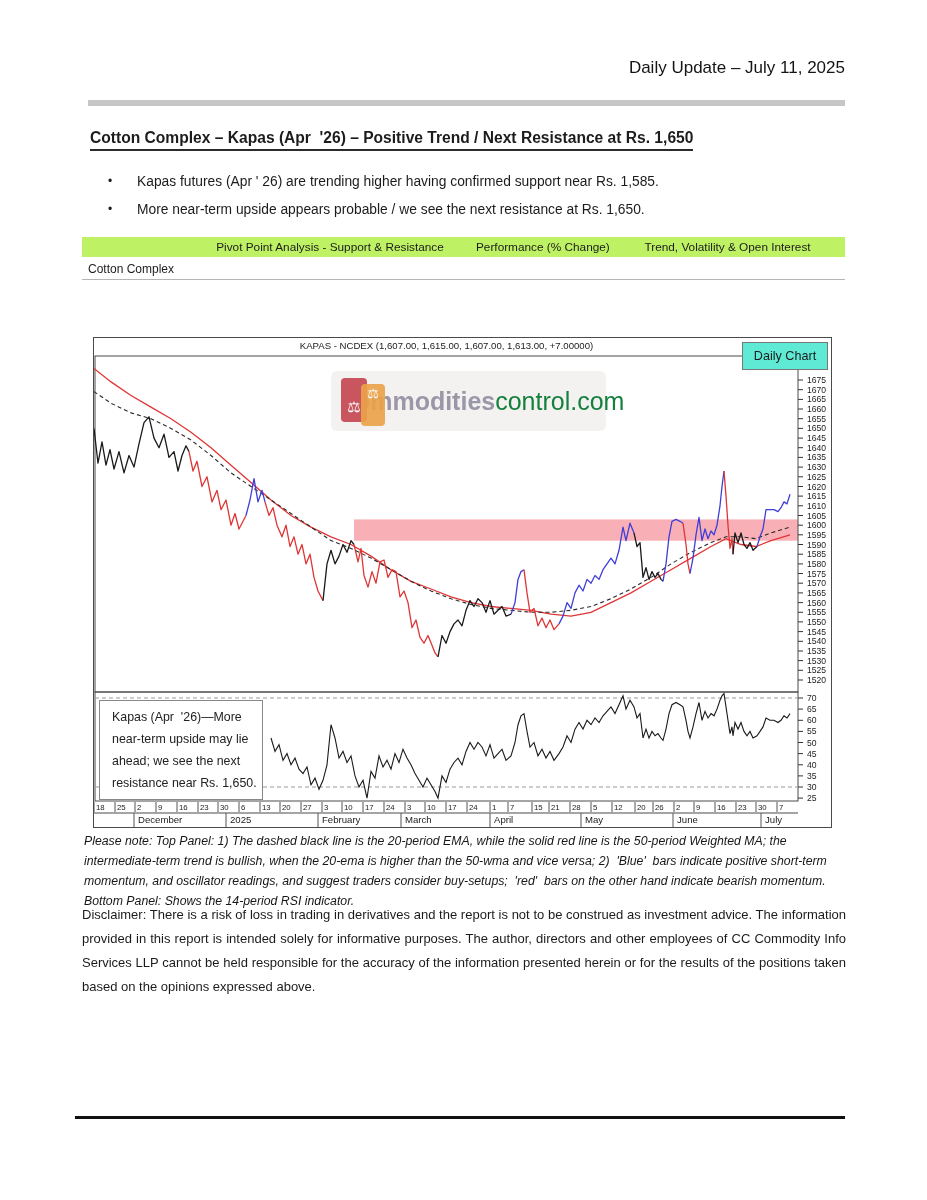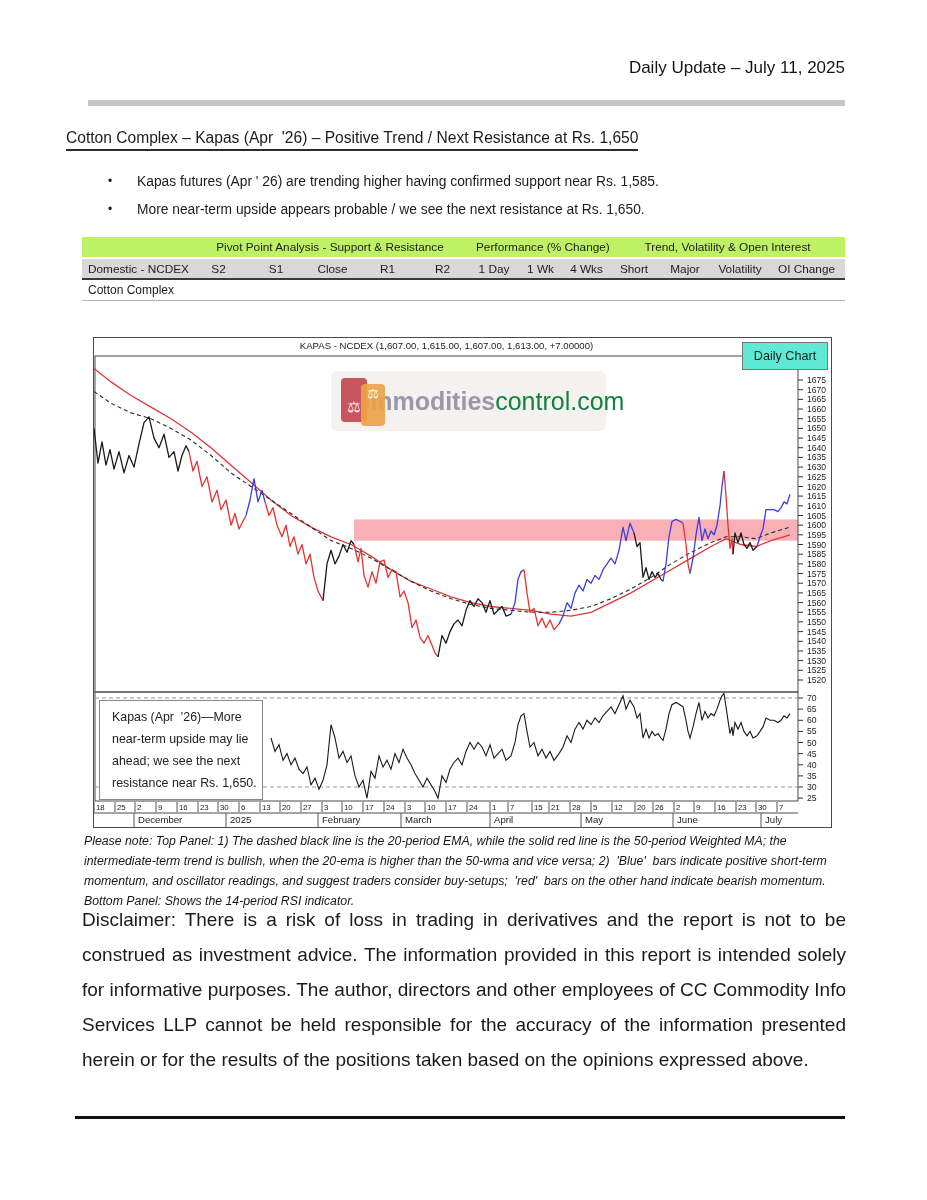--- a/index.html
+++ b/index.html
@@ -3,21 +3,21 @@
 <meta charset="utf-8">
 <style>
   * { margin:0; padding:0; box-sizing:border-box; }
   body { background:#fff; font-family:"Liberation Sans", sans-serif; color:#1c1c1c; }
   .page { position:relative; width:927px; height:1200px; background:#fff; overflow:hidden; }
 
   .doc-header { position:absolute; top:58px; left:82px; width:763px; text-align:right;
     font-size:17px; color:#141414; }
   .gray-rule { position:absolute; top:100px; left:88px; width:757px; height:6px; background:#c6c6c6; }
 
-  .headline { position:absolute; top:129px; left:66px; font-size:15.6px; font-weight:normal; }
+  .headline { position:absolute; top:129px; left:90px; font-size:15.6px; font-weight:bold; }
   .headline span { border-bottom:2px solid #2b2b2b; padding-bottom:3px; }
 
   .bullet { position:absolute; left:108px; width:720px; font-size:13.8px; display:flex; }
   .bullet .dot { width:29px; font-size:12px; }
   .b1 { top:174px; } .b2 { top:202px; }
 
   
   .pivot-table { position:absolute; top:237px; left:82px; width:763px; border-collapse:collapse;
     font-size:11.8px; table-layout:fixed; }
   .pivot-table td, .pivot-table th { padding:0 6px; height:21px; font-weight:normal; overflow:hidden; white-space:nowrap; }
@@ -43,21 +43,21 @@
   .wm-sq2 { position:absolute; left:20px; top:8px; width:24px; height:42px; background:#eca348;
     border-radius:4px; color:#fff; font-size:13px; text-align:center; line-height:20px; opacity:.9; }
   .wm-text { font-size:25px; font-weight:bold; color:#9a97a8; letter-spacing:0; }
   .wm-text b { color:#15803d; font-weight:normal; }
   .chart-svg { position:absolute; inset:0; z-index:2; }
   .annot-box { position:absolute; left:5px; top:362px; width:164px; height:100px; border:1px solid #888;
     background:#fff; z-index:5; padding:6px 4px 4px 12px; font-size:12.4px; line-height:1.77; color:#222; }
 
   .notes { position:absolute; top:832px; left:84px; width:760px; font-size:12.3px; font-style:italic;
     text-align:left; line-height:1.62; color:#171717; }
-  .disclaimer { position:absolute; top:903px; left:82px; width:764px; font-size:19px;
+  .disclaimer { position:absolute; top:903px; left:82px; width:764px; font-size:13px;
     line-height:1.84; text-align:justify; color:#1b1b1b; }
   .bottom-rule { position:absolute; top:1116px; left:75px; width:770px; height:3px; background:#111; }
 
   text.axt { font-size:8.6px; fill:#222; font-family:"Liberation Sans",sans-serif; }
   text.dayt { font-size:7.8px; fill:#222; font-family:"Liberation Sans",sans-serif; }
   text.mont { font-size:9.6px; fill:#222; font-family:"Liberation Sans",sans-serif; }
 </style>
 </head>
 <body>
 
@@ -94,35 +94,20 @@
         <col style="width:54px">
         <col style="width:56px">
         <col style="width:77px">
     </colgroup>
     <tbody>
         <tr class="grp-row">
       <th></th>
       <th colspan="5">Pivot Point Analysis - Support &amp; Resistance</th>
       <th colspan="3">Performance (% Change)</th>
       <th colspan="4">Trend, Volatility &amp; Open Interest</th>
-    </tr>
-    <tr class="col-row">
-      <th class="lft">Domestic - NCDEX</th>
-      <th>S2</th>
-      <th>S1</th>
-      <th>Close</th>
-      <th>R1</th>
-      <th>R2</th>
-      <th>1 Day</th>
-      <th>1 Wk</th>
-      <th>4 Wks</th>
-      <th>Short</th>
-      <th>Major</th>
-      <th>Volatility</th>
-      <th>OI Change</th>
     </tr>
     <tr class="sec-row">
       <td colspan="13">Cotton Complex</td>
     </tr>
   </tbody>
     </table>
 
   <div class="chart-box">
     <div class="chart-title">KAPAS - NCDEX (1,607.00, 1,615.00, 1,607.00, 1,613.00, +7.00000)</div>
     <div class="daily-chart">Daily Chart</div>

